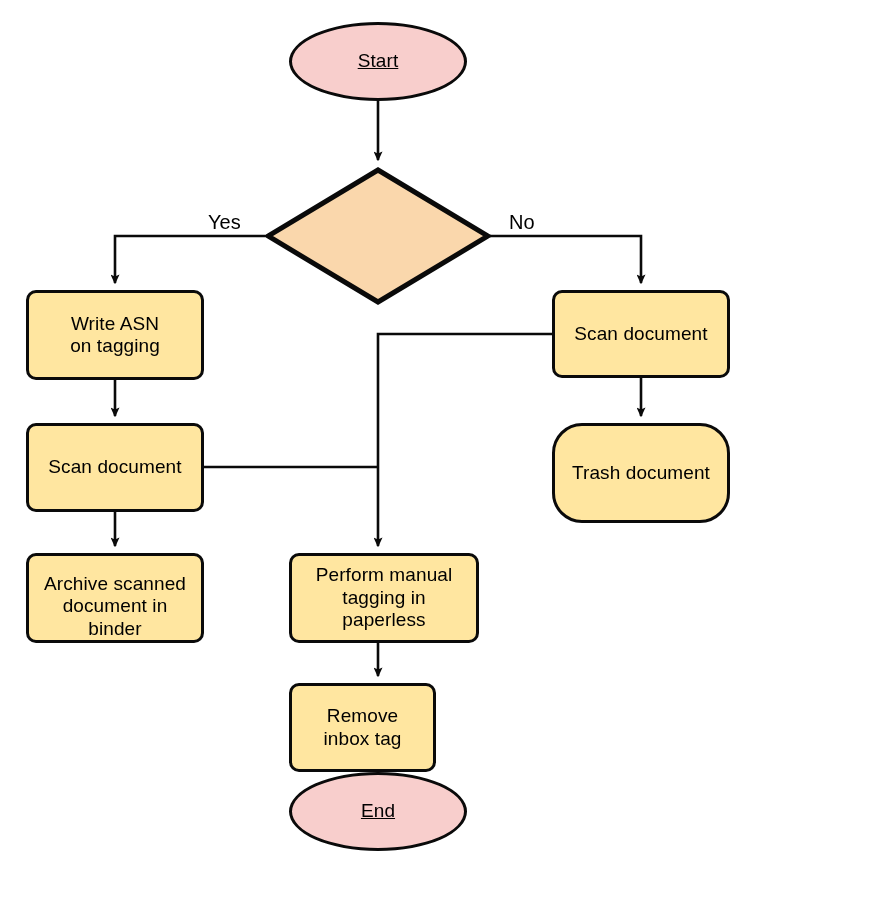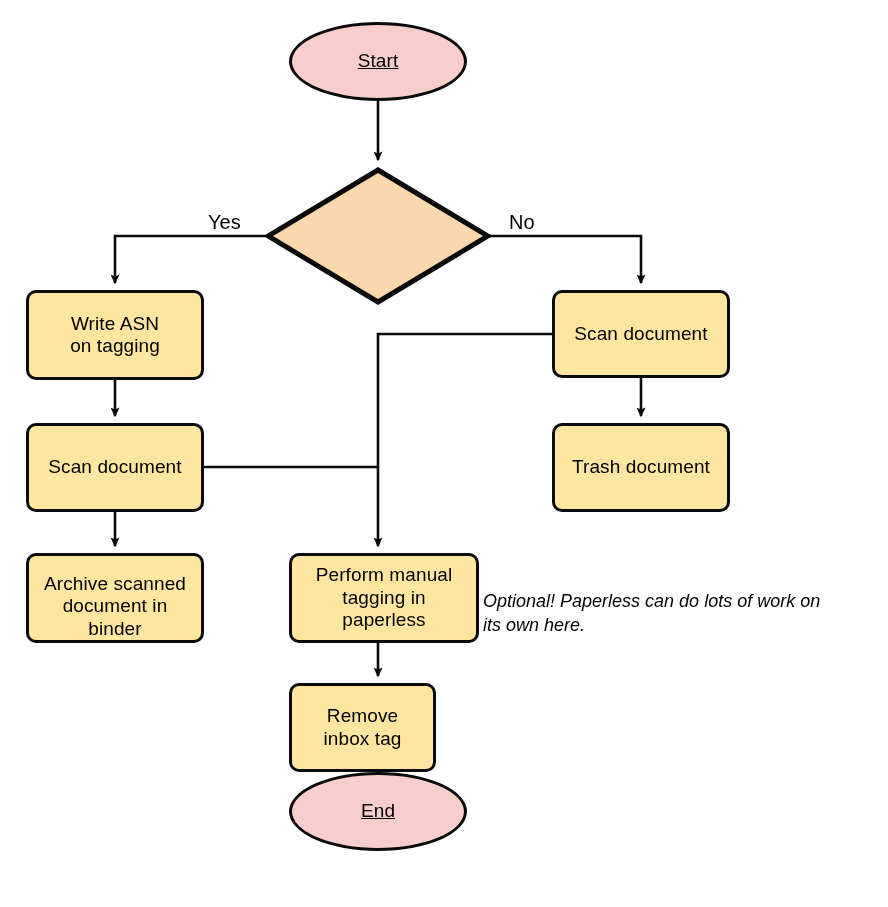--- a/index.html
+++ b/index.html
@@ -151,35 +151,33 @@
   <div class="node process" style="left:26px; top:553px; width:178px; height:90px;align-items:flex-end;">
     <span class="node-label">Archive scanned
 document in
 binder</span>
   </div>
 
   <div class="node process" style="left:552px; top:290px; width:178px; height:88px;">
     <span class="node-label">Scan document</span>
   </div>
 
-  <div class="node process" style="left:552px; top:423px; width:178px; height:89px;">
+  <div class="node process" style="left:552px; top:423px; width:178px; height:100px;border-radius:30px;">
     <span class="node-label">Trash document</span>
   </div>
 
   <div class="node process" style="left:289px; top:553px; width:190px; height:90px;">
     <span class="node-label">Perform manual
 tagging in
 paperless</span>
   </div>
 
   <div class="node process" style="left:289px; top:683px; width:147px; height:89px;">
     <span class="node-label">Remove
 inbox tag</span>
   </div>
 
   <div class="node terminator" style="left:289px; top:772px; width:178px; height:79px;">
     <span class="node-label">End</span>
   </div>
 
-  <div class="note" style="left:483px; top:590px; width:400px;">Optional! Paperless can do lots of work on
-its own here.</div>
 
 </div>
 
 </body></html>

